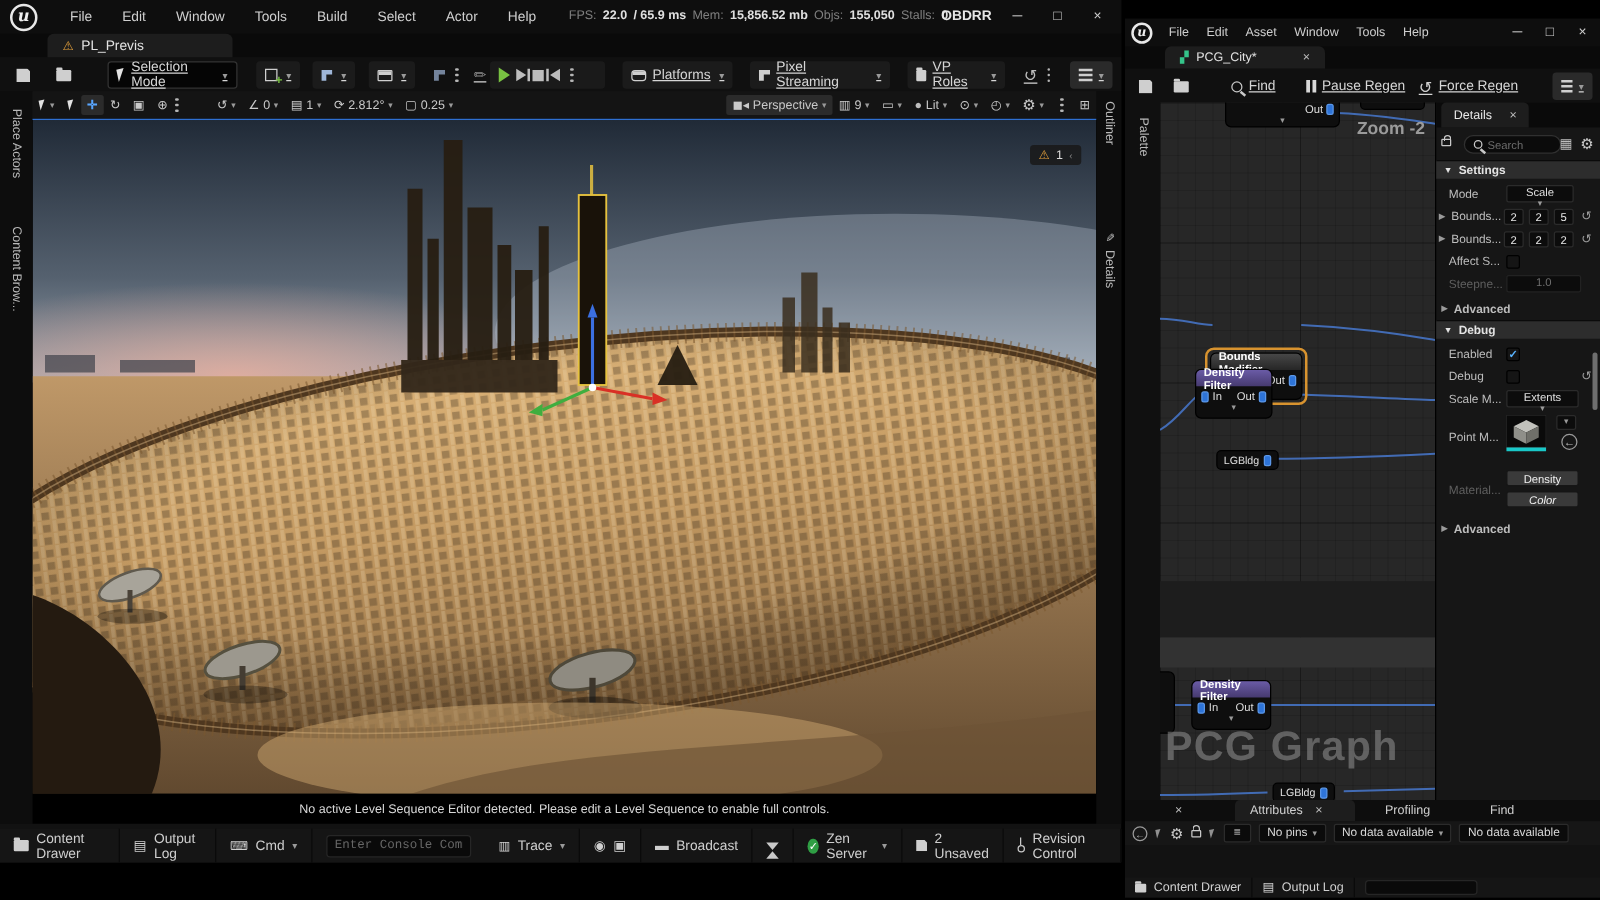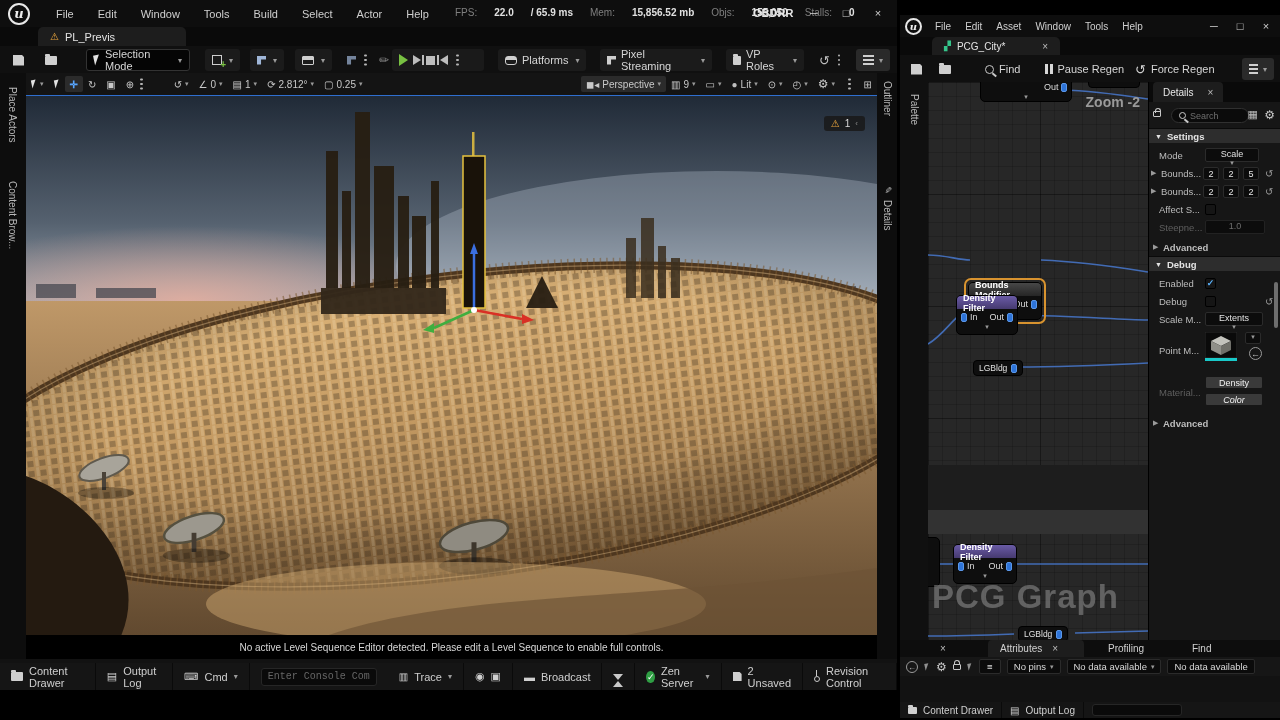--- a/index.html
+++ b/index.html
@@ -7,31 +7,31 @@
   body { font-family:"Liberation Sans", sans-serif; color:#cfcfcf; }
   .stage { position:relative; width:1280px; height:720px; background:#000; overflow:hidden; }
   .abs { position:absolute; }
 
   
   .win { position:absolute; background:#121212; }
   .titlebar { position:absolute; left:0; right:0; top:0; height:27px; background:#0e0e0e; display:flex; align-items:center; }
   .uelogo { width:22px; height:22px; border:2px solid #e8e8e8; border-radius:50%; margin-left:8px; display:flex; align-items:center; justify-content:center; font-family:"DejaVu Serif", serif; font-style:italic; font-weight:bold; color:#eee; font-size:13px; flex:none; }
   .menus { display:flex; gap:0; margin-left:14px; }
   .menu-item { font-size:11px; color:#cfcfcf; padding:3px 12px; cursor:default; }
-  .stats { display:flex; gap:17px; font-size:10px; align-items:center; }
+  .stats { display:flex; gap:5px; font-size:10px; align-items:center; }
   .stats .lab { color:#7f7f7f; }
   .stats .val { color:#e0e0e0; font-weight:bold; }
   .winctl { display:flex; align-items:center; gap:6px; margin-left:auto; }
   .wbtn { width:26px; height:18px; text-align:center; color:#cfcfcf; font-size:11px; line-height:18px; }
 
   .tabrow { position:absolute; left:0; right:0; background:#0a0a0a; }
   .doc-tab { position:absolute; top:0; bottom:0; background:#1d1d1d; border-radius:5px 5px 0 0; display:flex; align-items:center; gap:6px; padding:0 12px; font-size:11px; color:#e3e3e3; }
 
   .toolbar { position:absolute; left:0; right:0; background:#101010; }
-  .tbtn { position:absolute; top:3px; height:22px; background:#1b1b1b; border-radius:3px; display:flex; align-items:center; gap:5px; padding:0 7px; font-size:11px; color:#d6d6d6; }
+  .tbtn { position:absolute; top:3px; height:22px; background:#1b1b1b; border-radius:3px; display:flex; align-items:center; gap:5px; padding:0 7px; font-size:11px; color:#d6d6d6;text-decoration:underline; }
   .tbtn.flat { background:transparent; }
   .pill-dark { background:#050505; border:1px solid #333; }
   .chev::after { content:"▾"; font-size:8px; color:#9a9a9a; margin-left:2px; }
   .vdots { width:2.5px; height:2.5px; border-radius:50%; background:#b5b5b5; box-shadow:0 -4.5px 0 #b5b5b5, 0 4.5px 0 #b5b5b5; margin:0 3px; }
   .hamb { width:13px; height:2px; background:#cfcfcf; box-shadow:0 -4px 0 #cfcfcf, 0 4px 0 #cfcfcf; }
 
   
   .ic { display:inline-flex; align-items:center; justify-content:center; flex:none; }
   .mag { width:9px; height:9px; border:1.5px solid #c9c9c9; border-radius:50%; position:relative; }
   .mag::after { content:""; position:absolute; right:-4px; bottom:-3px; width:5px; height:1.5px; background:#c9c9c9; transform:rotate(40deg); }

